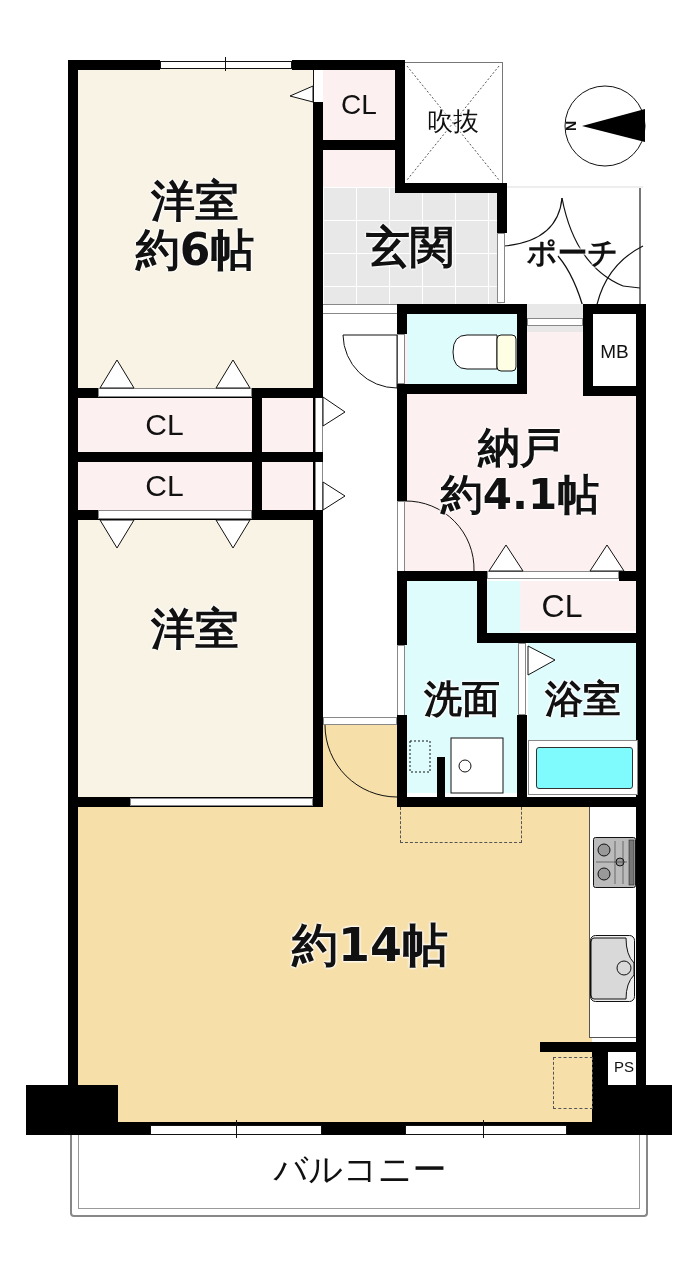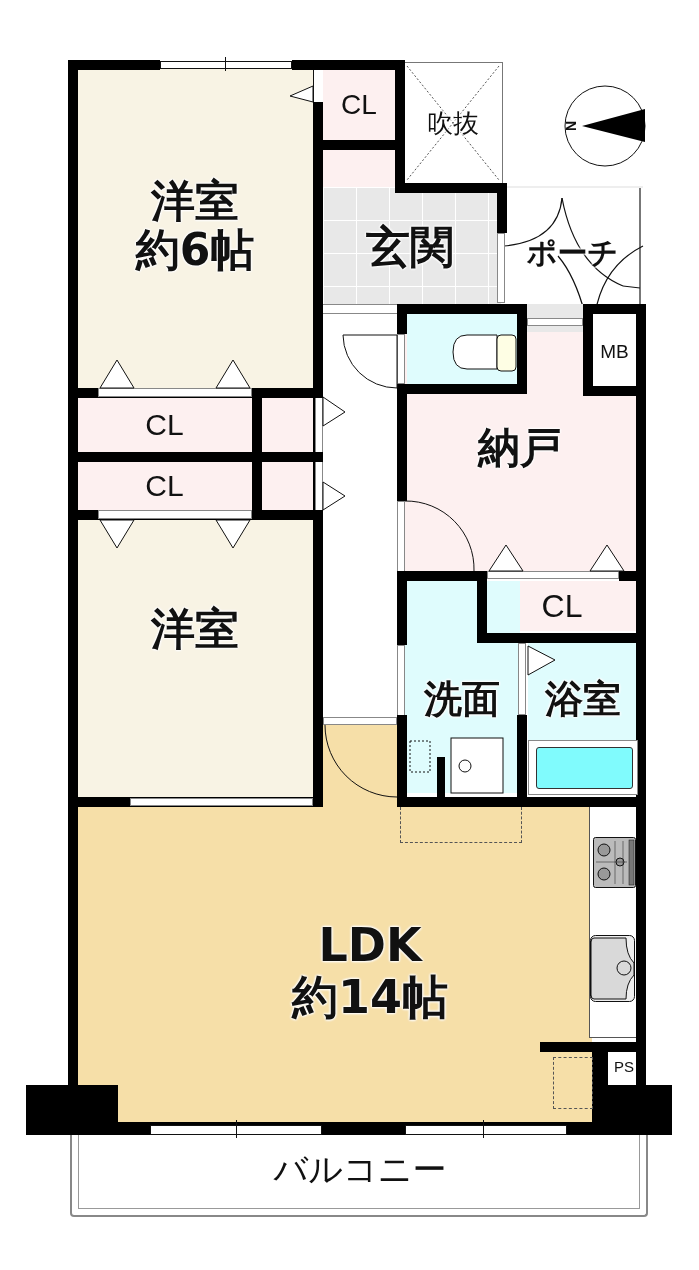--- a/index.html
+++ b/index.html
@@ -194,28 +194,28 @@
 
 <div class="room-label" style="left:110px;top:176px;width:170px;font-size:44px;">
   <div>洋室</div>
   <div>約6帖</div>
 </div>
 <div class="room-label" style="left:110px;top:604px;width:170px;font-size:44px;">
   <div>洋室</div>
 </div>
 <div class="room-label" style="left:415px;top:424px;width:210px;font-size:42px;">
   <div>納戸</div>
+  <div>約4.1帖</div>
 </div>
 <div class="room-label" style="left:260px;top:920px;width:220px;font-size:46px;">
-  <div>LDK</div>
   <div>約14帖</div>
 </div>
 <div class="room-label" style="left:340px;top:222px;width:140px;font-size:44px;">玄関</div>
 <div class="room-label" style="left:510px;top:236px;width:125px;font-size:30px;">ポーチ</div>
-<div class="room-label" style="left:410px;top:109px;width:86px;font-size:26px;font-weight:normal;">吹抜</div>
+<div class="room-label" style="left:410px;top:109px;width:86px;font-size:26px;font-weight:normal;font-family:Liberation Mono, monospace;">吹抜</div>
 <div class="room-label" style="left:407px;top:678px;width:110px;font-size:38px;">洗面</div>
 <div class="room-label" style="left:528px;top:678px;width:110px;font-size:38px;">浴室</div>
 <div class="room-label" style="left:180px;top:1150px;width:360px;font-size:34px;font-weight:normal;">バルコニー</div>
 
 <div class="small-label" style="left:323px;top:89px;width:72px;font-size:28px;">CL</div>
 <div class="small-label" style="left:77px;top:408px;width:175px;font-size:30px;">CL</div>
 <div class="small-label" style="left:77px;top:469px;width:175px;font-size:30px;">CL</div>
 <div class="small-label" style="left:487px;top:588px;width:150px;font-size:32px;">CL</div>
 <div class="small-label" style="left:593px;top:341px;width:43px;font-size:19px;">MB</div>
 <div class="small-label" style="left:609px;top:1058px;width:30px;font-size:15px;">PS</div>

